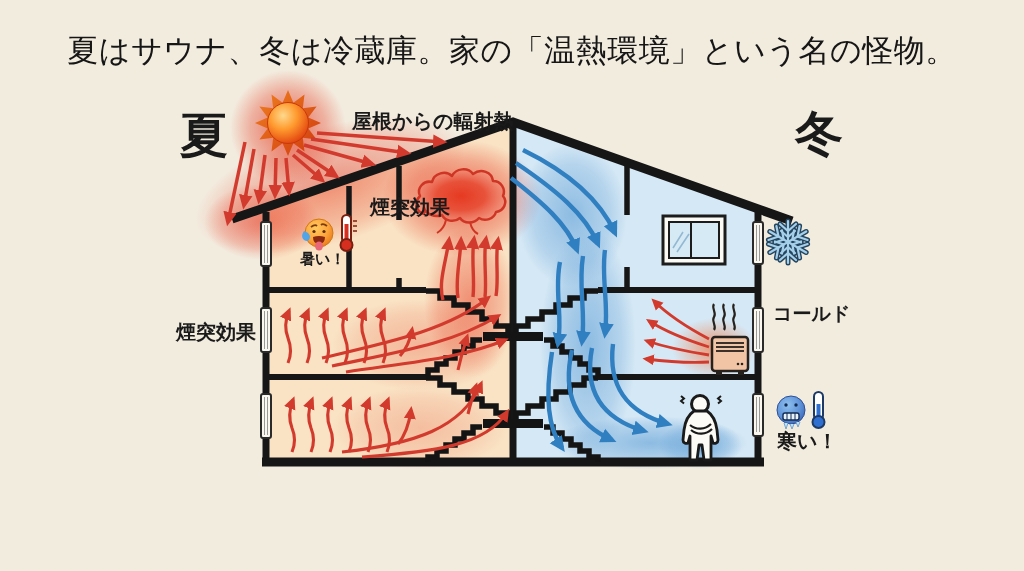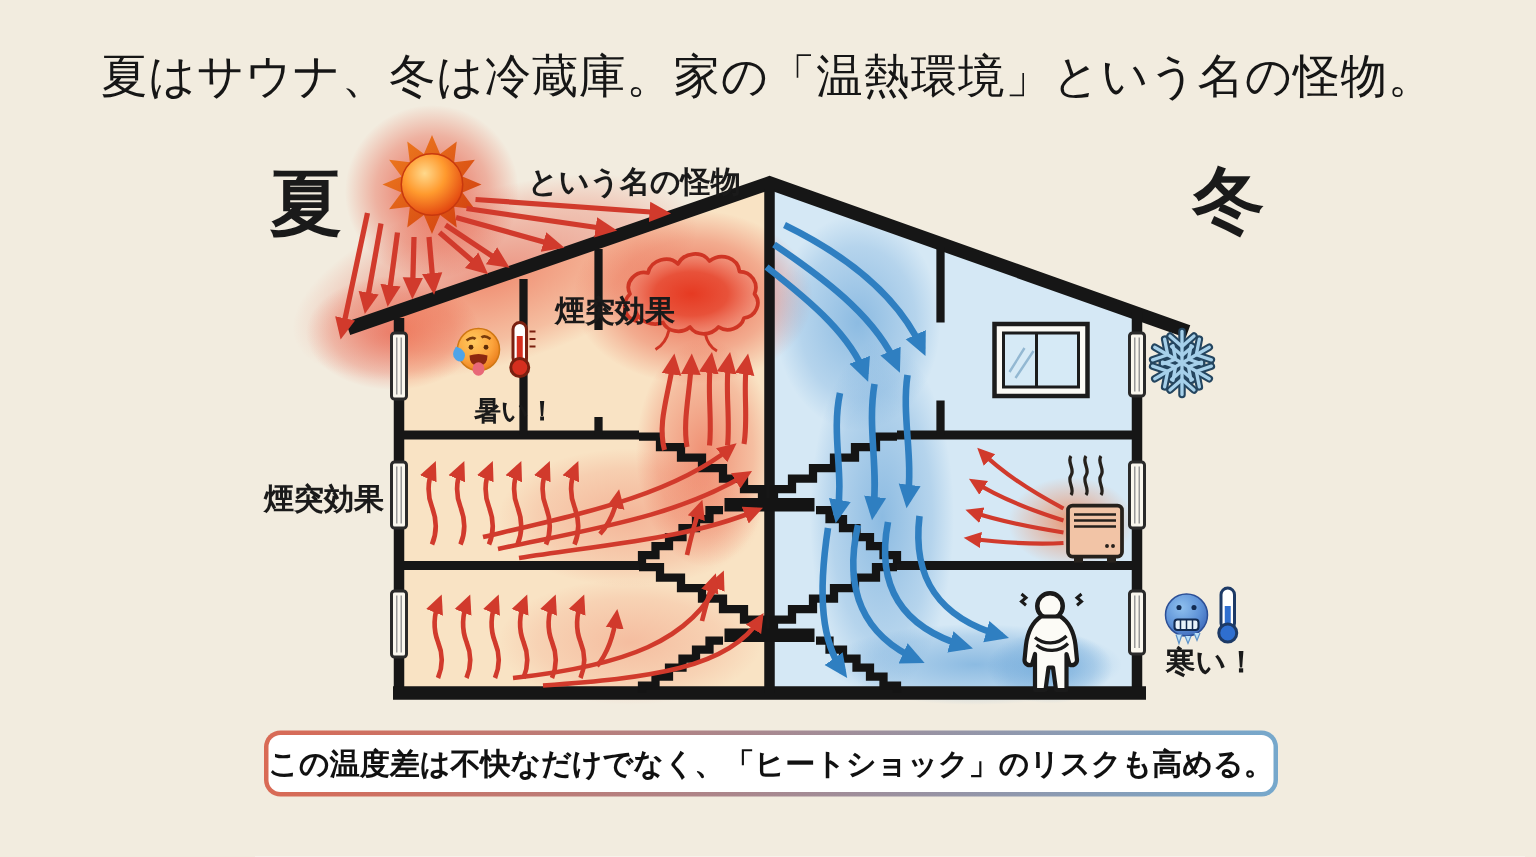--- a/index.html
+++ b/index.html
@@ -12,21 +12,21 @@
   .title{
     position:absolute;left:0;top:30px;width:100%;text-align:center;
     font-size:31px;font-weight:400;letter-spacing:.5px;white-space:nowrap;color:#161616;
   }
   .lbl{position:absolute;font-weight:700;white-space:nowrap;color:#1a1a1a;}
   .season{font-size:48px;}
   .lbl-summer{left:180px;top:104px;}
   .lbl-winter{left:795px;top:102px;}
   .lbl-roofheat{left:352px;top:108px;font-size:20px;}
   .lbl-chimney-attic{left:370px;top:194px;font-size:20px;}
-  .lbl-hot{left:316px;top:250px;font-size:18px;margin-top:12px;}
+  .lbl-hot{left:300px;top:250px;font-size:15px;}
   .lbl-chimney-left{left:176px;top:319px;font-size:20px;}
   .lbl-colddraft{left:773px;top:302px;font-size:19px;line-height:23px;white-space:nowrap;}
   .lbl-cold{left:777px;top:428px;font-size:20px;}
   .note-border{
     position:absolute;left:176px;top:487px;width:676px;height:44px;box-sizing:border-box;
     border-radius:11px;padding:3px;
     background:linear-gradient(90deg,var(--note-border-left,#d96a55),var(--note-border-right,#76a8cc));
   }
   .note-inner{
     width:100%;height:100%;background:#ffffff;border-radius:8px;
@@ -325,26 +325,22 @@
     <g>
       <rect x="814" y="392" width="9" height="28" rx="4.5" fill="#fff" stroke="#1d3a66" stroke-width="2"></rect>
       <line x1="818.5" y1="404" x2="818.5" y2="417" stroke="#2f6fd0" stroke-width="4"></line>
       <circle cx="818.5" cy="422" r="6" fill="#2f6fd0" stroke="#1d3a66" stroke-width="2"></circle>
     </g>
   </svg>
 
   <div class="title">夏はサウナ、冬は冷蔵庫。家の「温熱環境」という名の怪物。</div>
   <div class="lbl season lbl-summer">夏</div>
   <div class="lbl season lbl-winter">冬</div>
-  <div class="lbl lbl-roofheat">という名の怪物</div>
+  <div class="lbl lbl-roofheat">屋根からの輻射熱</div>
   <div class="lbl lbl-chimney-attic">煙突効果</div>
   <div class="lbl lbl-hot">暑い！</div>
   <div class="lbl lbl-chimney-left">煙突効果</div>
   <div class="lbl lbl-colddraft">
+    <div>コールド</div>
   </div>
   <div class="lbl lbl-cold">寒い！</div>
 
-  <div class="note-border">
-    <div class="note-inner">
-      <span class="note-text">この温度差は不快なだけでなく、「ヒートショック」のリスクも高める。</span>
-    </div>
-  </div>
 </div>
 
 </body></html>

